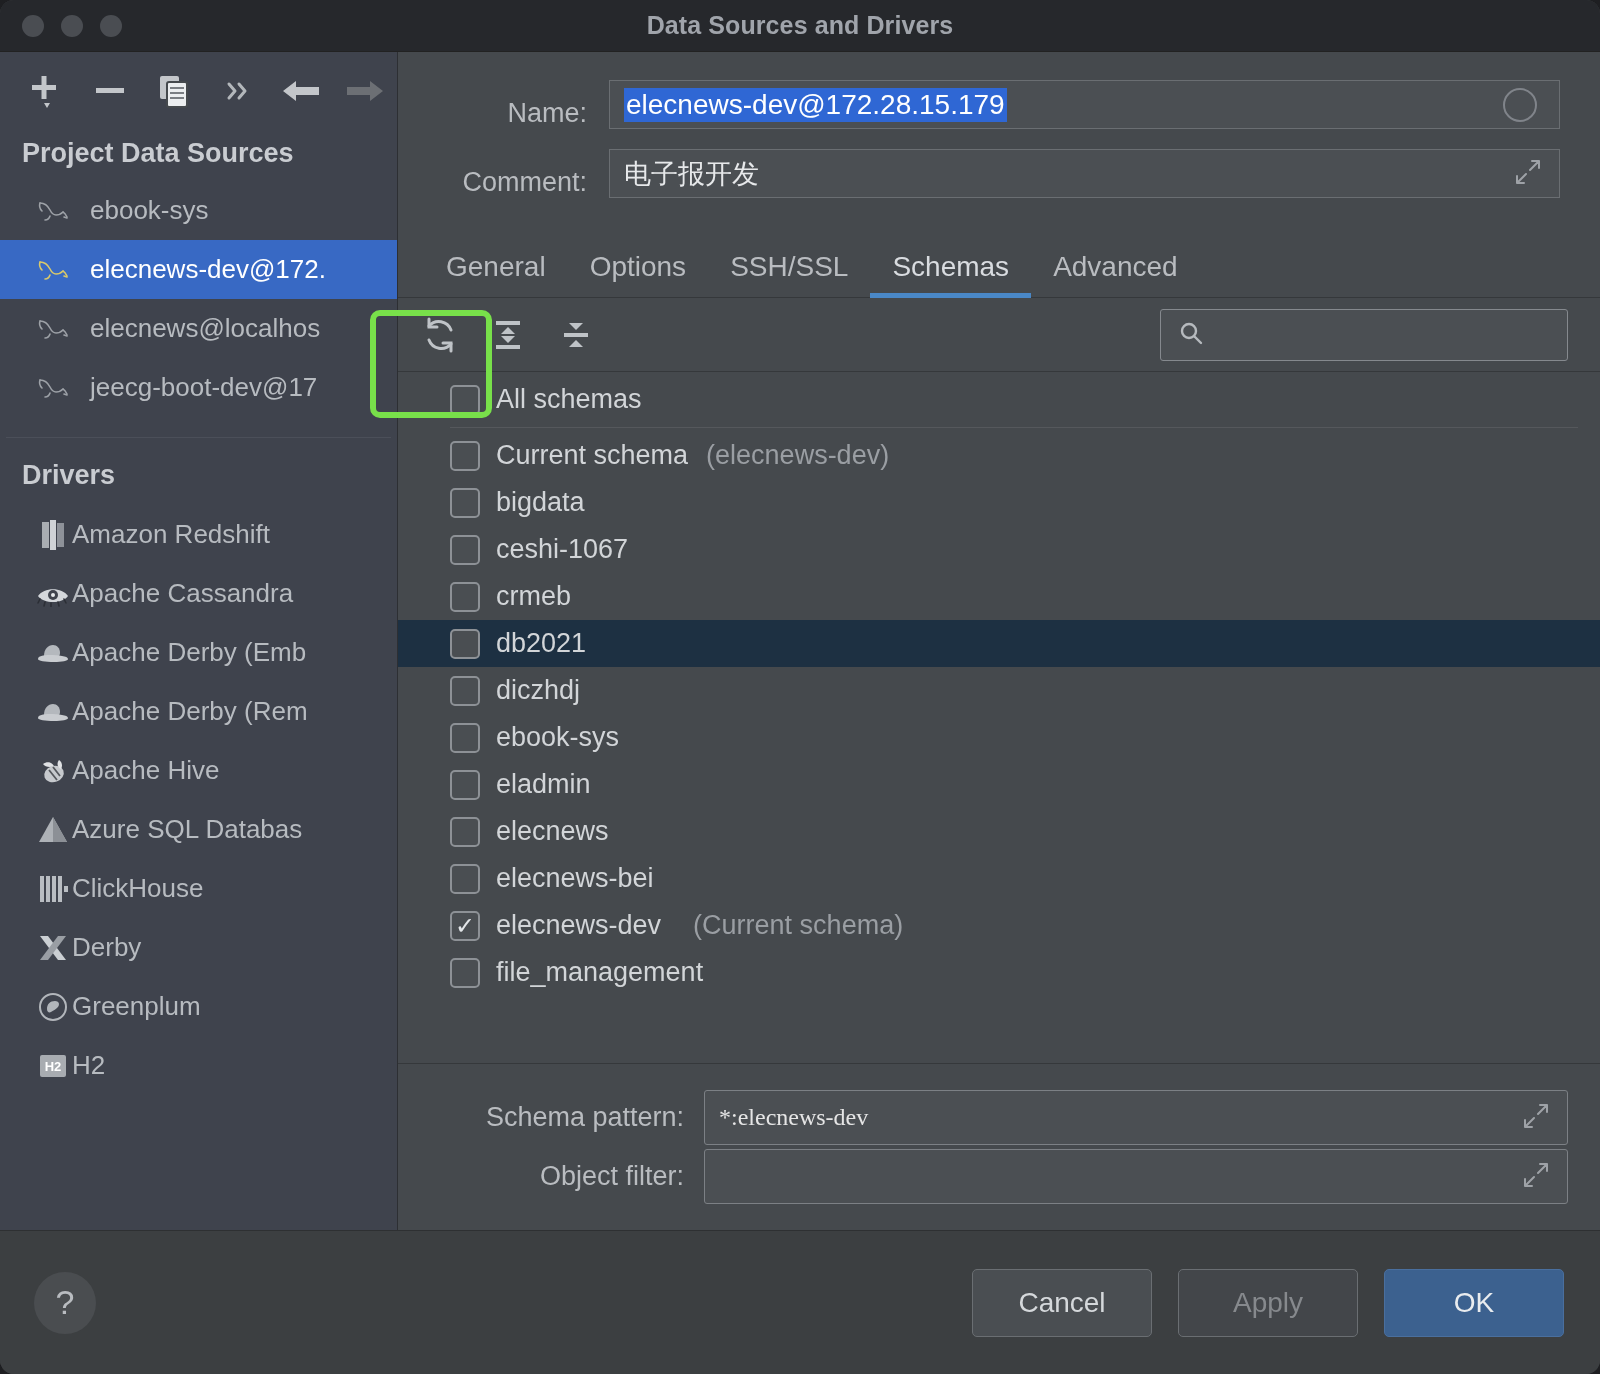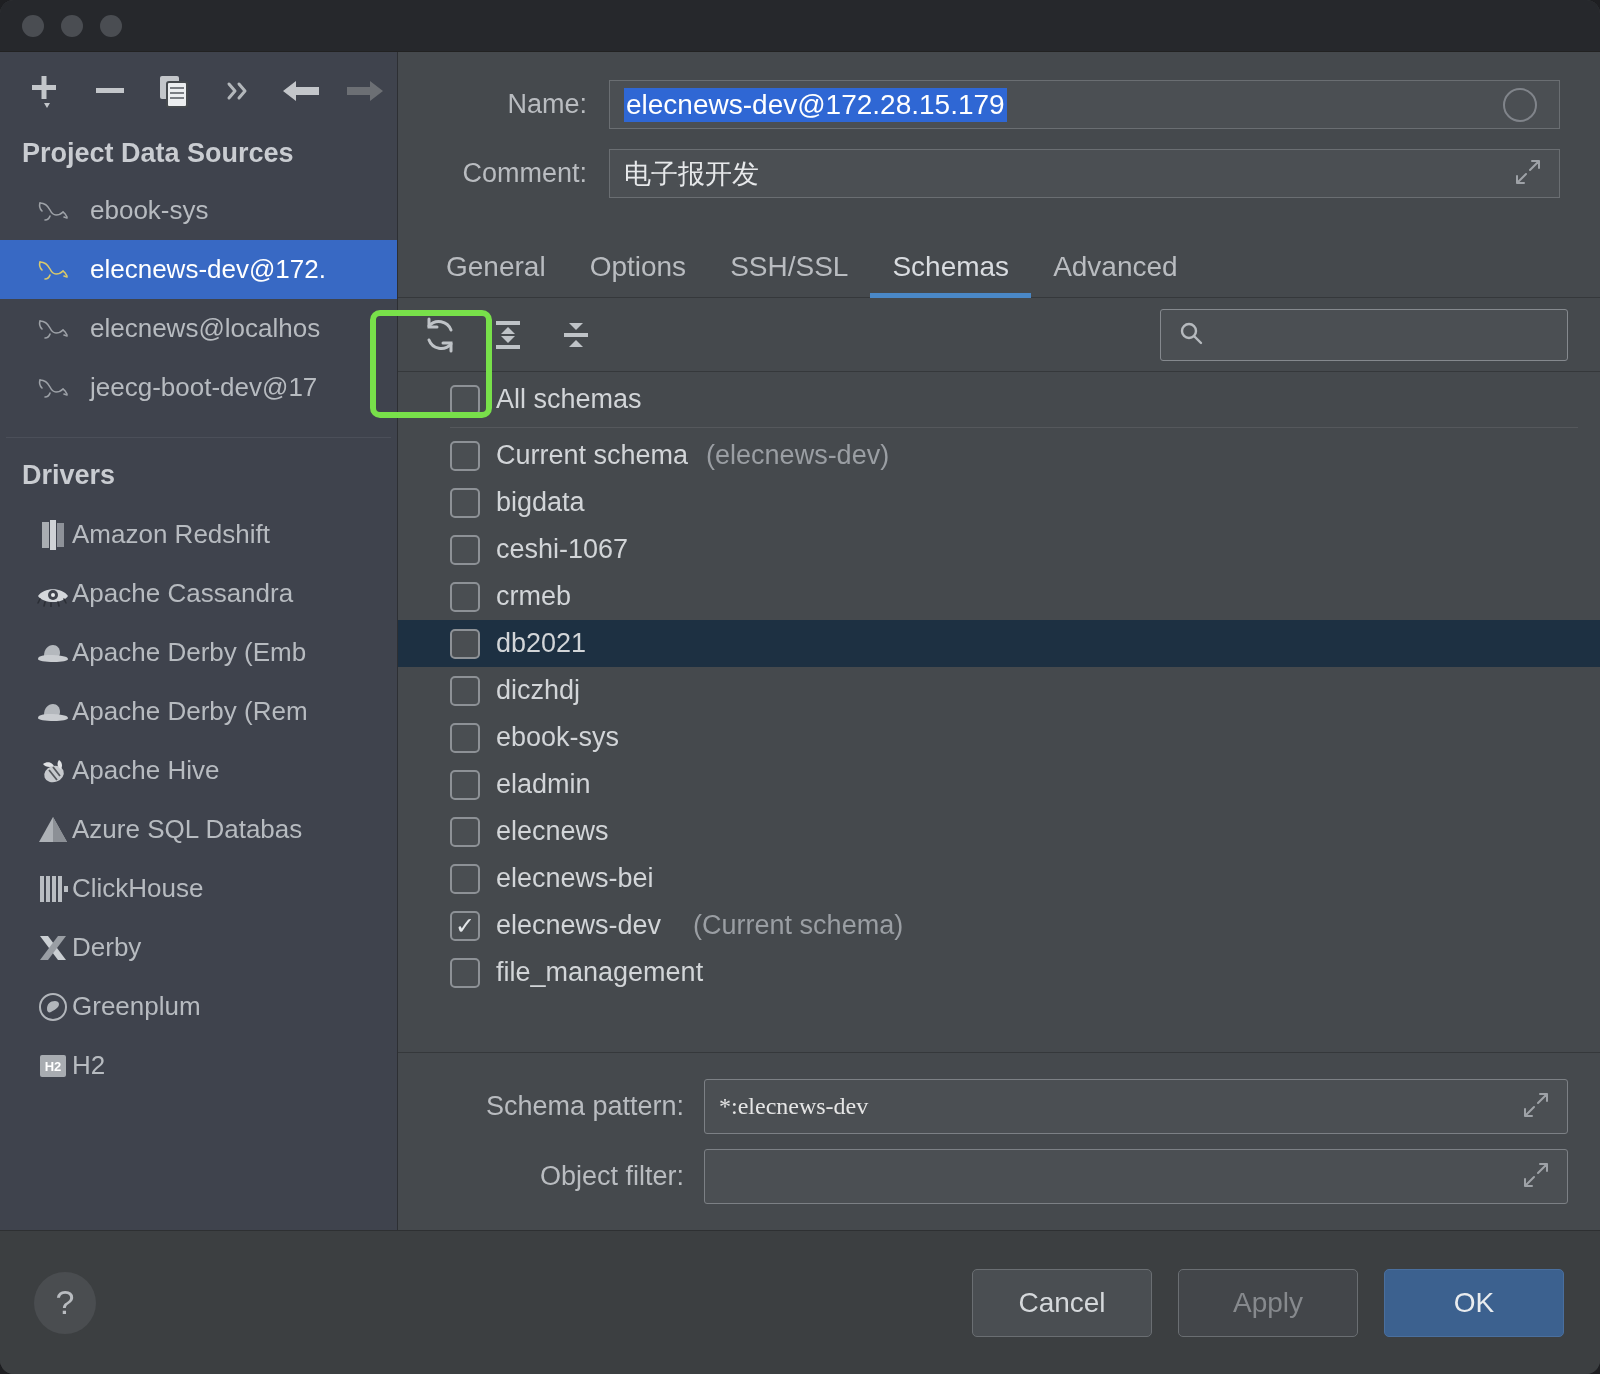--- a/index.html
+++ b/index.html
@@ -86,21 +86,21 @@
 
   
   .main {
     flex: 1; min-width: 0;
     background: #45494d;
     display: flex; flex-direction: column;
     overflow: hidden;
   }
 
   .form-rows { padding: 28px 40px 4px 26px; }
-  .form-row { display: flex; align-items: center; margin-bottom: 20px; }
+  .form-row { display: flex; align-items: flex-end; margin-bottom: 20px; }
   .form-label {
     width: 185px; flex: 0 0 185px; text-align: right;
     padding-right: 22px;
     color: #b9bcc0; font-size: 27px;
   }
   .field {
     flex: 1; height: 49px;
     background: #4b4f53;
     border: 1px solid #6a6e72;
     border-radius: 0;
@@ -191,21 +191,21 @@
   .cbox .tick { color: #e3e6e9; font-size: 24px; line-height: 1; }
   .sch-sub { color: #9a9ea3; margin-left: 2px; }
   .sch-sub.wide { margin-left: 16px; }
 
   
   .bottom-fields {
     flex: 0 0 auto;
     border-top: 1px solid #35383b;
     padding: 26px 32px 26px 26px;
   }
-  .bf-row { display: flex; align-items: center; margin-bottom: 15px; }
+  .bf-row { display: flex; align-items: center; margin-bottom: 4px; }
   .bf-row:last-child { margin-bottom: 0; }
   .bf-label {
     width: 280px; flex: 0 0 280px; text-align: right;
     padding-right: 20px; color: #b9bcc0; font-size: 27px;
   }
   .bf-field {
     flex: 1; height: 55px;
     background: #4b4f53; border: 1px solid #7c8085; border-radius: 3px;
     display: flex; align-items: center; padding: 0 14px;
     position: relative;
@@ -253,20 +253,21 @@
 <body>
 
 <div class="window">
 
   <div class="titlebar">
     <div class="traffic">
       <div class="light"></div>
       <div class="light"></div>
       <div class="light"></div>
     </div>
+    <div class="titlebar-title">Data Sources and Drivers</div>
   </div>
 
   <div class="body">
 
     <div class="sidebar">
 
       <div class="side-toolbar">
         <div class="tb-btn">
           <svg width="40" height="44" viewBox="0 0 40 44">
             <path d="M6 16h24v5H6z M15.5 7h5v23h-5z" fill="#c3c6ca"></path>

